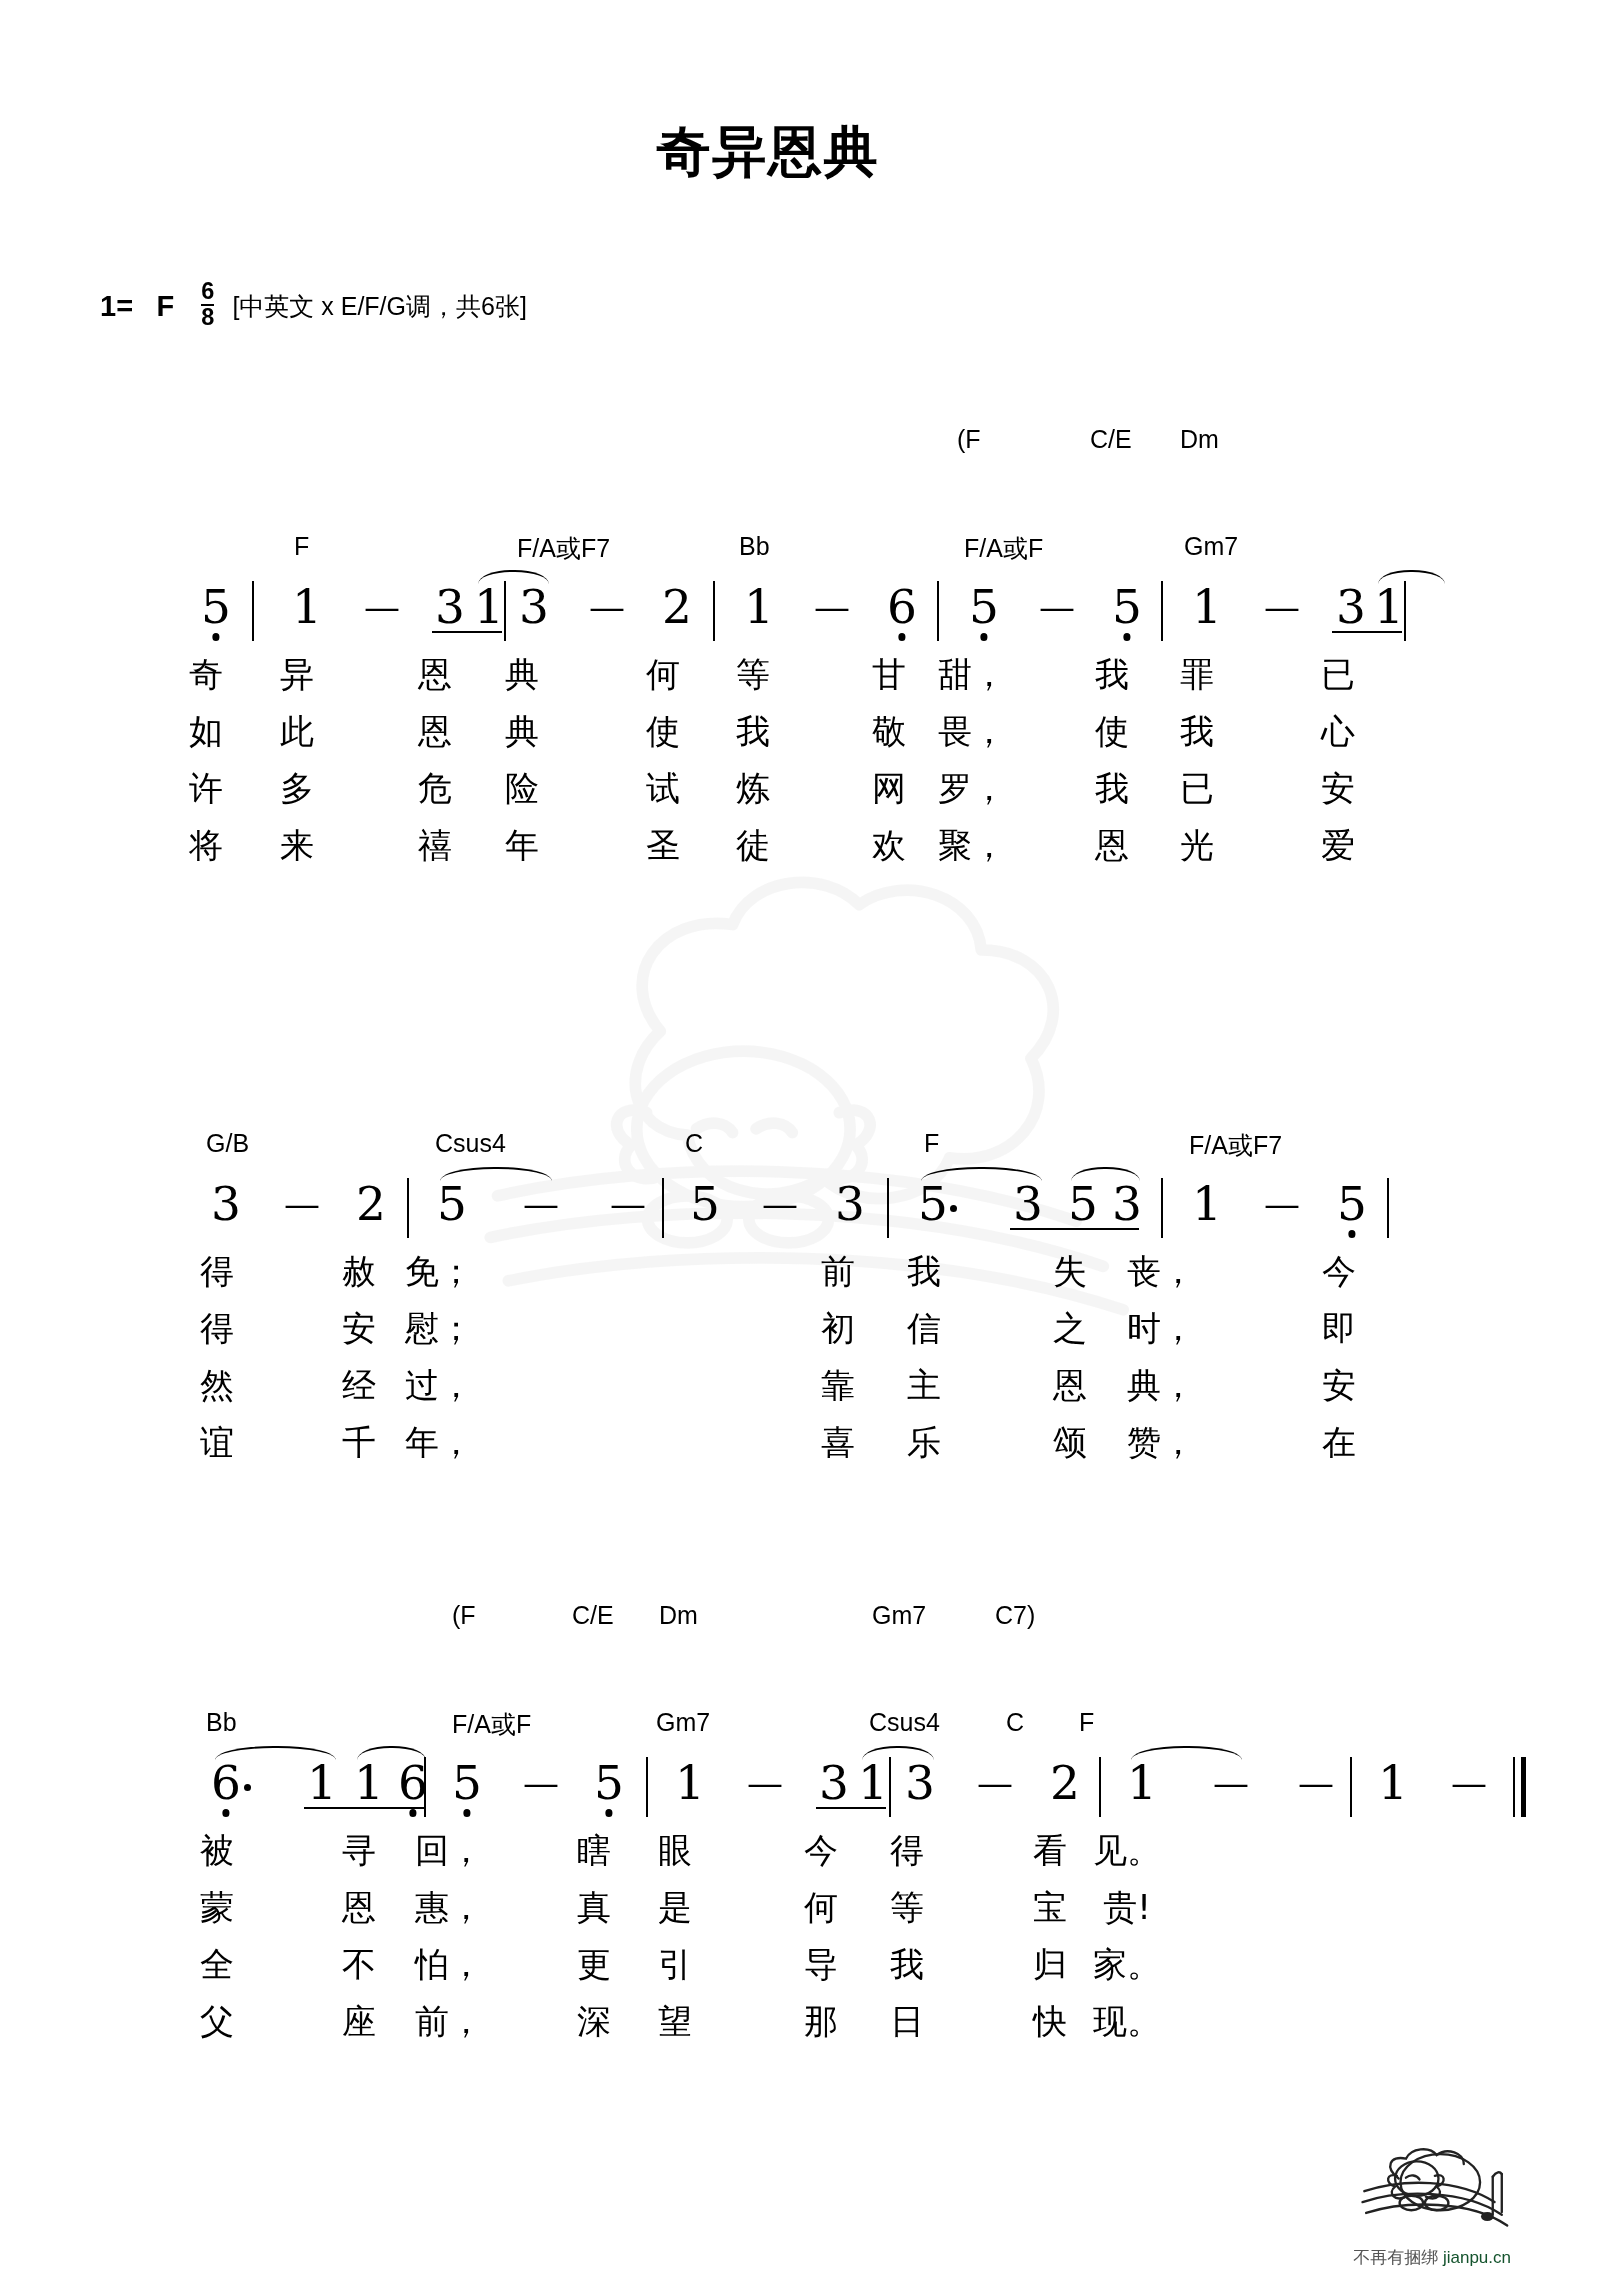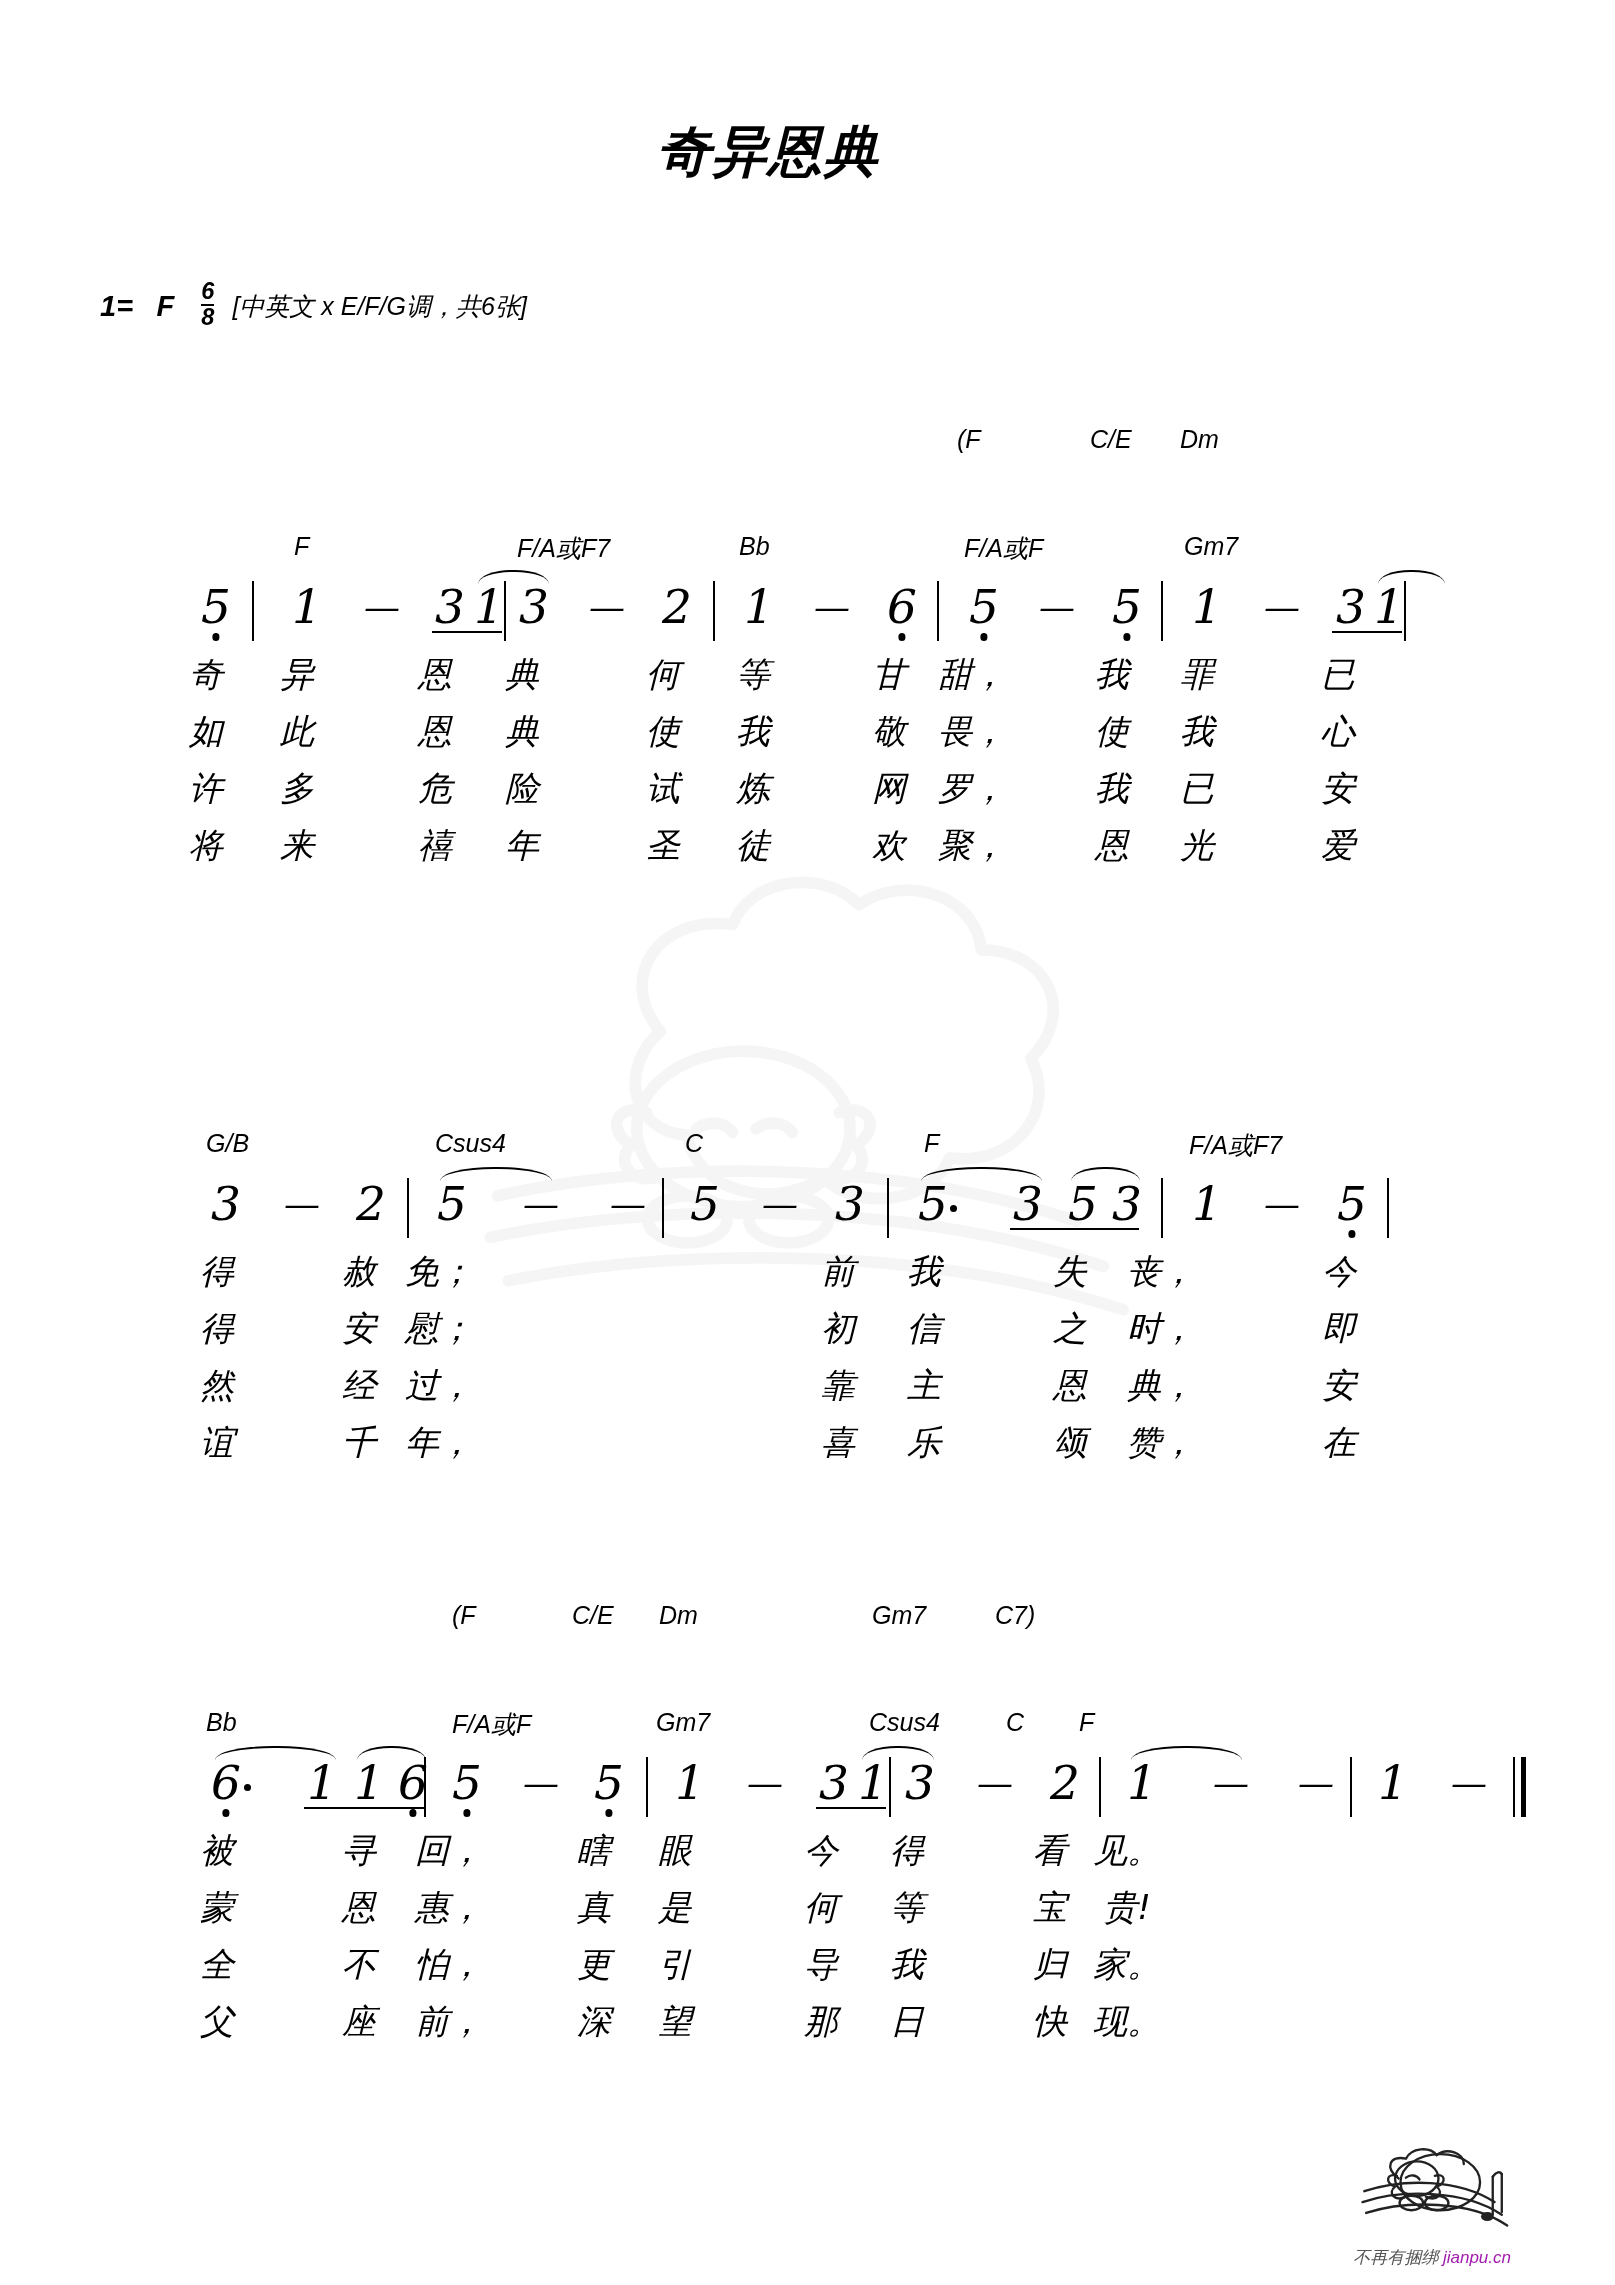--- a/index.html
+++ b/index.html
@@ -16,21 +16,21 @@
   
   .watermark {
     position: absolute;
     left: 389px; top: 841px;
     width: 868px; height: 706px;
     opacity: 0.40;
     pointer-events: none;
     z-index: 0;
   }
 
-  .page { position: relative; z-index: 2; width:1536px; height:2285px;font-style:italic; }
+  .page { position: relative; z-index: 2; width:1536px; height:2285px; }
 
   
   .title {
     position: absolute; left:0; right:0; top: 116px;
     text-align:center;
     font-size: 54px; font-weight: bold; letter-spacing: 1.8px;
     font-family: "DejaVu Sans", "Liberation Sans", sans-serif;
   }
   .subtitle {
     position: absolute; left:0; right:0; top: 208px;
@@ -118,21 +118,21 @@
   .footer {
     position:absolute; left:0; right:0; top: 2153px;
     text-align:center; font-size: 26px; letter-spacing: 1.8px;
     font-family: "DejaVu Serif", "Liberation Serif", serif;
   }
   .logo { position:absolute; left:1357px; top: 2146px; width: 172px; height:104px; }
   .sitetag {
     position:absolute; right: 25px; bottom: 16.3px;
     font-size: 17px; color:#555;
   }
-  .sitetag .blue { color:#a21caf; }
+  .sitetag .blue { color:#14532d; }
 </style>
 </head>
 <body>
 
 <svg class="watermark" viewBox="0 0 960 780" xmlns="http://www.w3.org/2000/svg">
   <g fill="none" stroke="#e8e8e8" stroke-width="13" stroke-linecap="round" stroke-linejoin="round">
     <path d="M300 210 C250 150 300 80 380 92 C400 40 480 30 520 70
              C570 35 650 60 655 120 C730 120 760 190 710 240
              C740 300 690 360 620 350 C600 400 520 410 480 372
              C420 410 340 385 330 325 C265 320 255 250 300 210 Z"></path>

